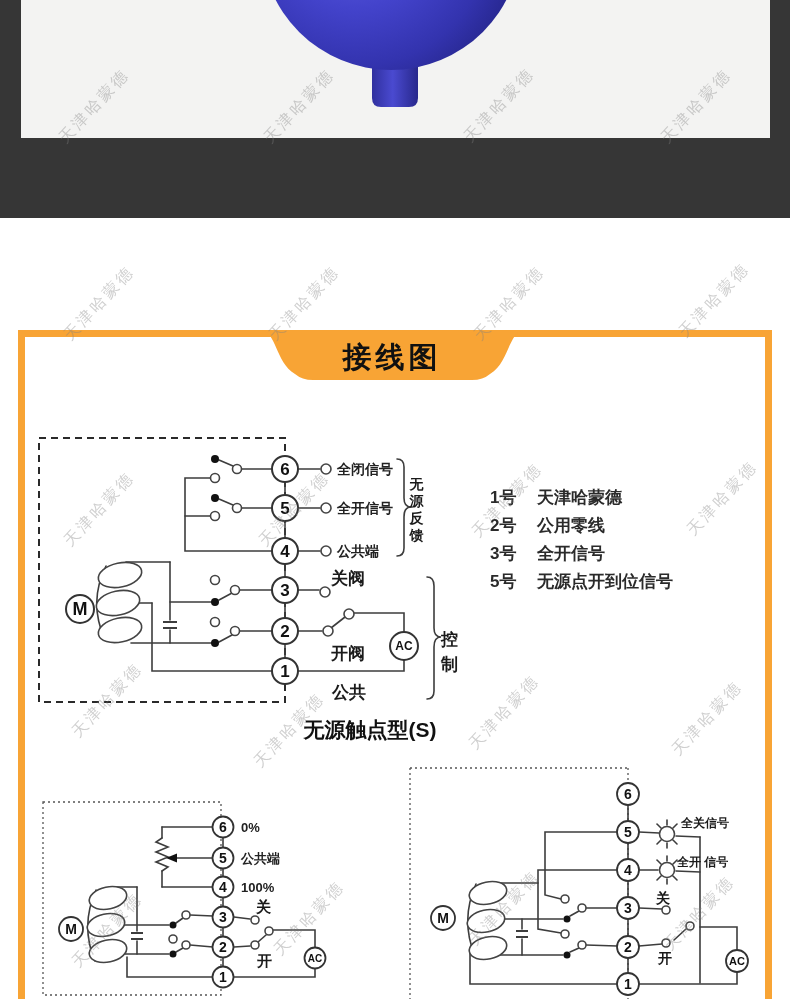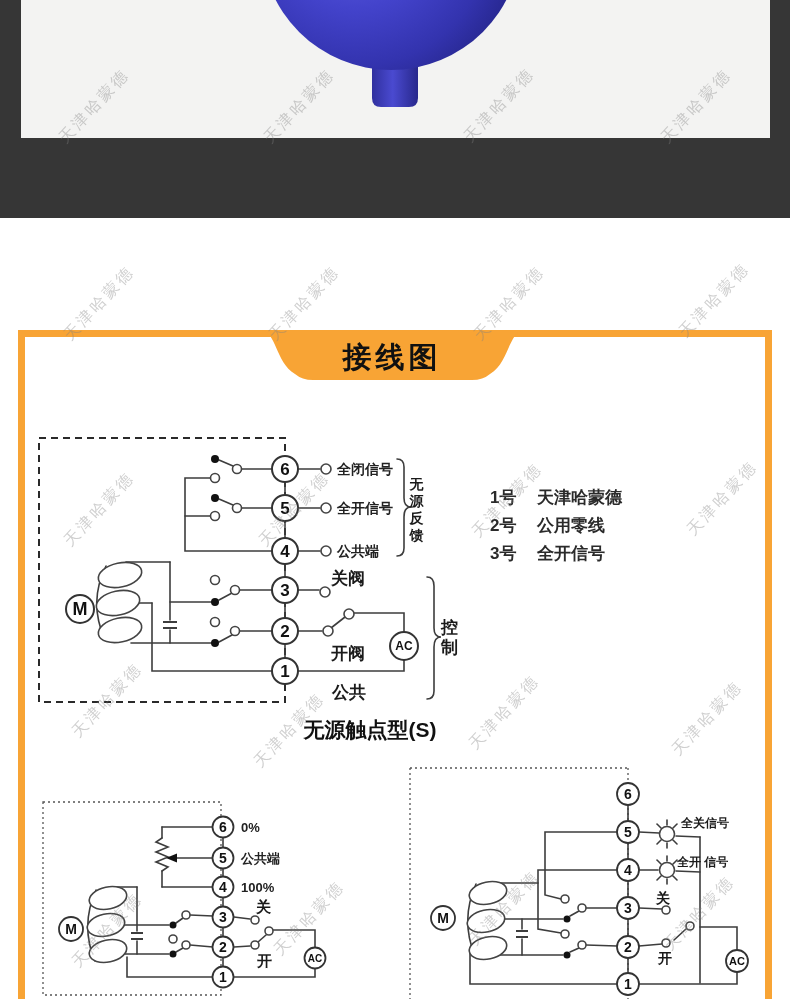--- a/index.html
+++ b/index.html
@@ -181,34 +181,38 @@
 
       <text class="lbl" x="337" y="474">全闭信号</text>
       <text class="lbl" x="337" y="513">全开信号</text>
       <text class="lbl" x="337" y="556">公共端</text>
       <text class="lbl-big" x="331" y="584">关阀</text>
       <text class="lbl-big" x="331" y="659">开阀</text>
       <text class="lbl-big" x="332" y="698">公共</text>
     </svg>
 
     <div class="vtext" style="left:382px;top:139px;line-height:17px;font-size:14px;">无源反馈</div>
-    <div class="vtext" style="left:415px;top:281px;line-height:20px;font-size:17px;">控制</div>
+    <div class="vtext" style="left:415px;top:290px;line-height:25px;font-size:17px;">控制</div>
 
     <div class="legend">
       <div class="legend-row">
           <span class="legend-num">1号</span>
           <span>天津哈蒙德</span>
         </div>
       <div class="legend-row">
           <span class="legend-num">2号</span>
           <span>公用零线</span>
         </div>
       <div class="legend-row">
           <span class="legend-num">3号</span>
           <span>全开信号</span>
+        </div>
+      <div class="legend-row">
+          <span class="legend-num">5号</span>
+          <span>无源点开到位信号</span>
         </div>
     </div>
 
     <div class="caption">无源触点型(S)</div>
 
     <svg class="diag" style="left:13px;top:458px" width="305" height="204" viewBox="38 795 305 204">
       <rect class="dot-box" x="43" y="802" width="178" height="193"></rect>
       <g class="wire">
         <line x1="223" y1="827" x2="223" y2="977"></line>
         <line x1="213" y1="827" x2="162" y2="827"></line>

